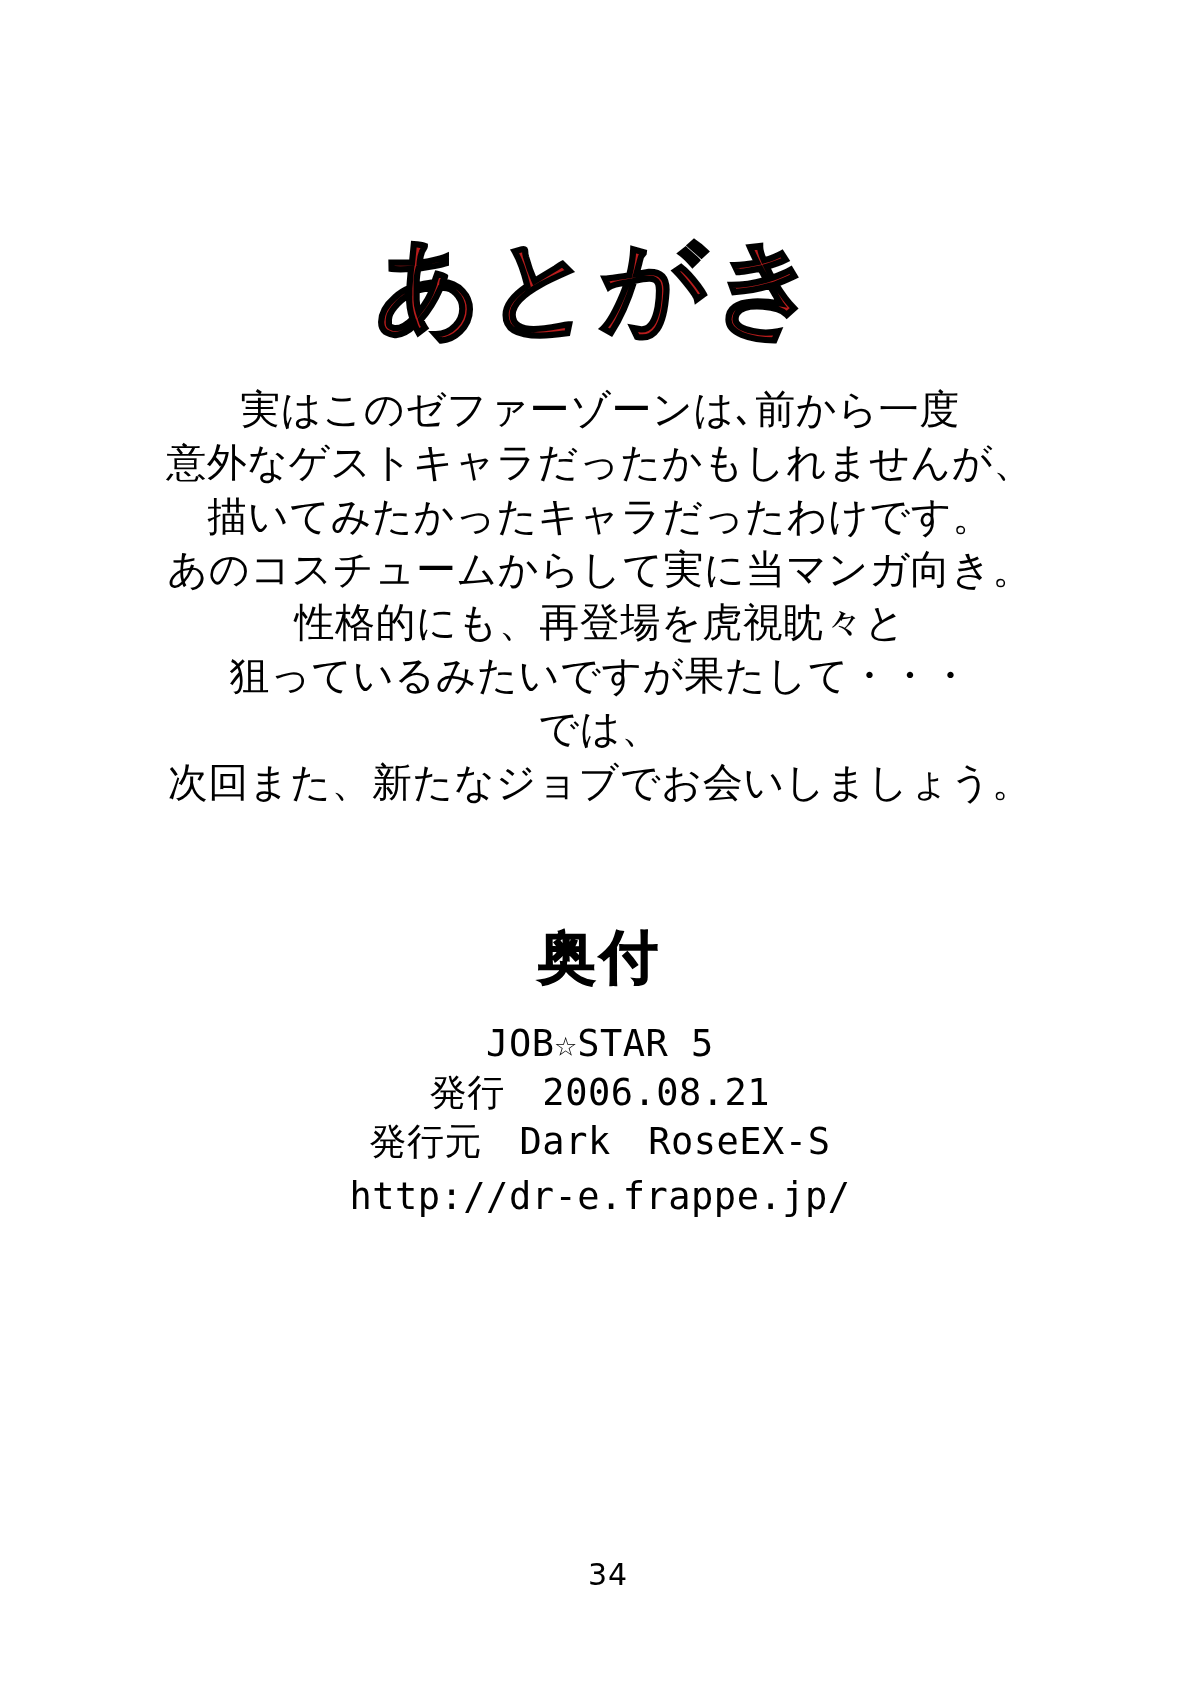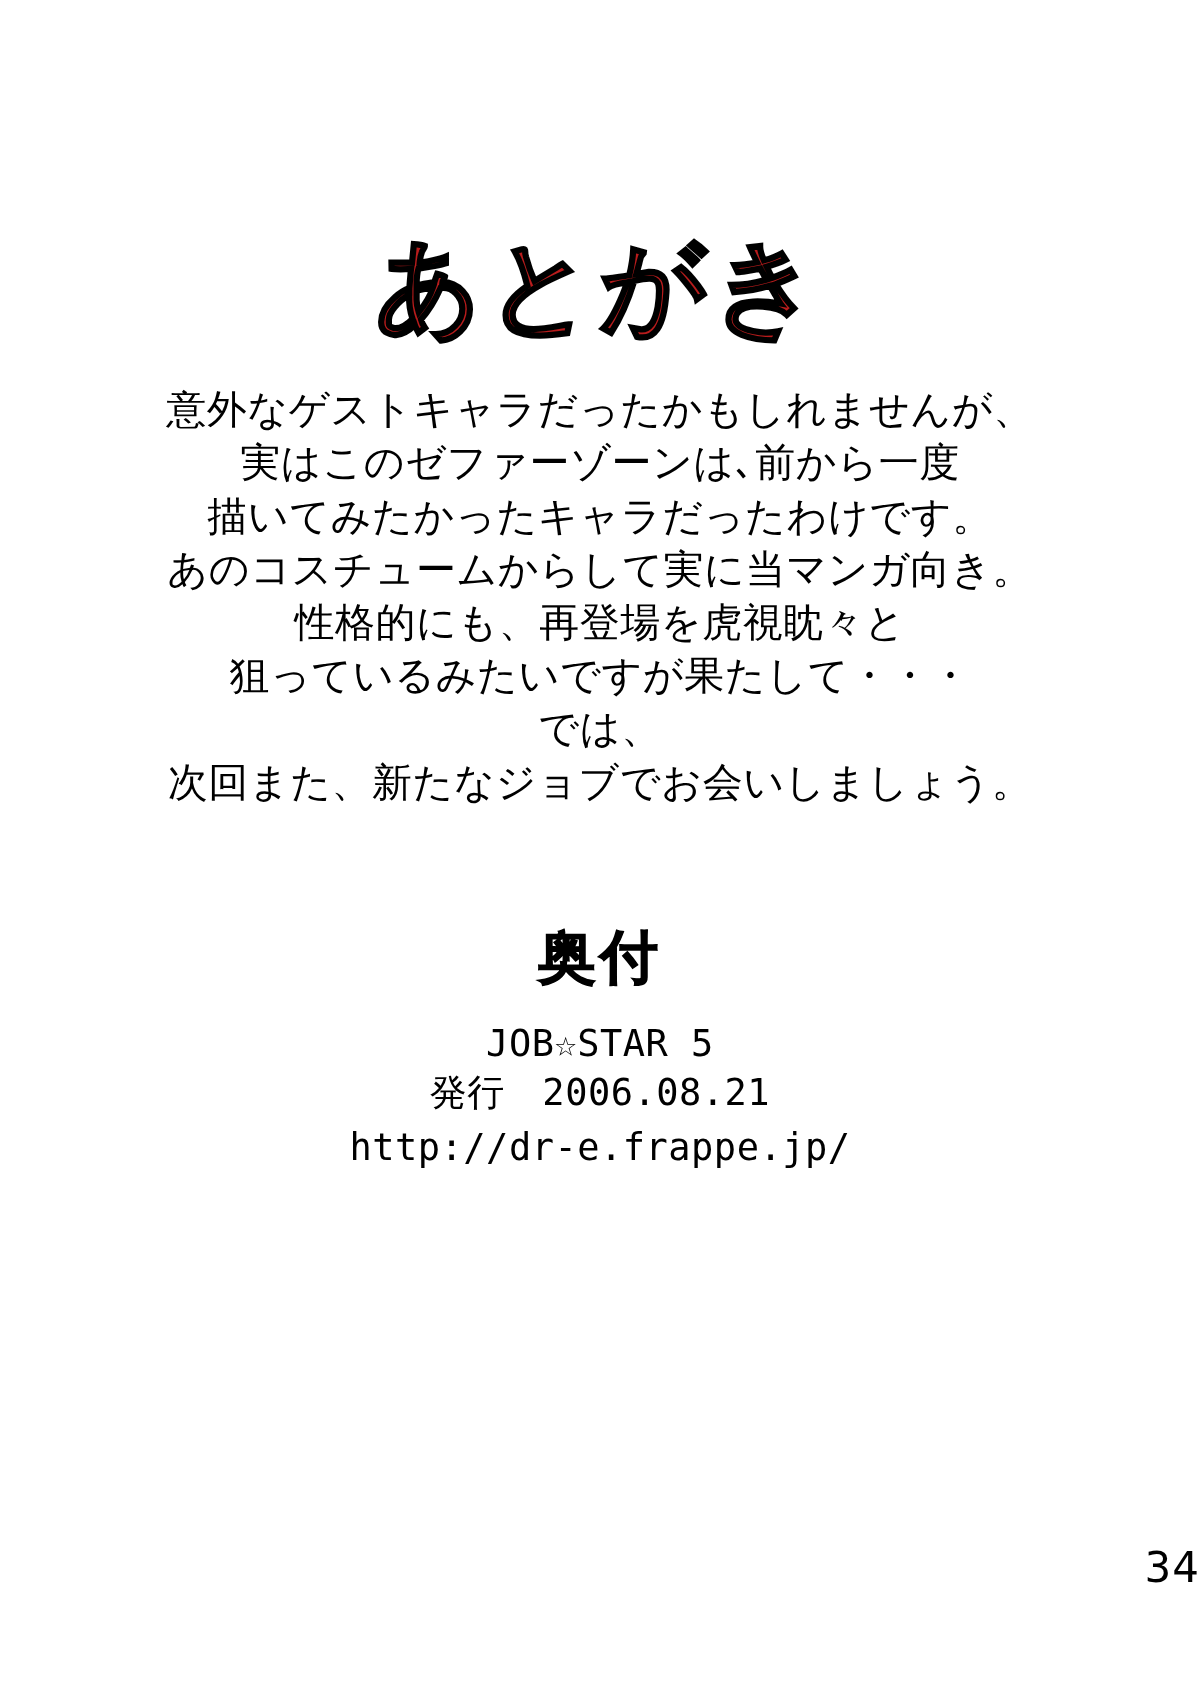--- a/index.html
+++ b/index.html
@@ -80,47 +80,48 @@
   .colophon-list .line.url {
     margin-top: 6px;
   }
 
   
   .page-number {
     position: absolute;
     left: 16px;
     right: 0;
     bottom: 96px;
-    text-align: right;
+    text-align: center;
     font-family: "DejaVu Sans", sans-serif;
-    font-size: 42px;
+    font-size: 30px;
     letter-spacing: 1px;
   }
 </style>
 </head>
 <body>
 
 <div class="page">
 
   <div class="afterword-title">あとがき</div>
 
   <div class="afterword-body">
+    <span class="line">実はこのゼファーゾーンは､前から一度</span>
     <span class="line">意外なゲストキャラだったかもしれませんが、</span>
-    <span class="line">実はこのゼファーゾーンは､前から一度</span>
     <span class="line">描いてみたかったキャラだったわけです。</span>
     <span class="line">あのコスチュームからして実に当マンガ向き。</span>
     <span class="line">性格的にも、再登場を虎視眈々と</span>
     <span class="line">狙っているみたいですが果たして・・・</span>
     <span class="line">では、</span>
     <span class="line">次回また、新たなジョブでお会いしましょう。</span>
   </div>
 
   <div class="colophon-heading">奥付</div>
 
   <div class="colophon-list">
     <span class="line">JOB☆STAR 5</span>
     <span class="line">発行　2006.08.21</span>
+    <span class="line">発行元　Dark　RoseEX-S</span>
     <span class="line url">http://dr-e.frappe.jp/</span>
   </div>
 
   <div class="page-number">34</div>
 
 </div>
 
 </body></html>

